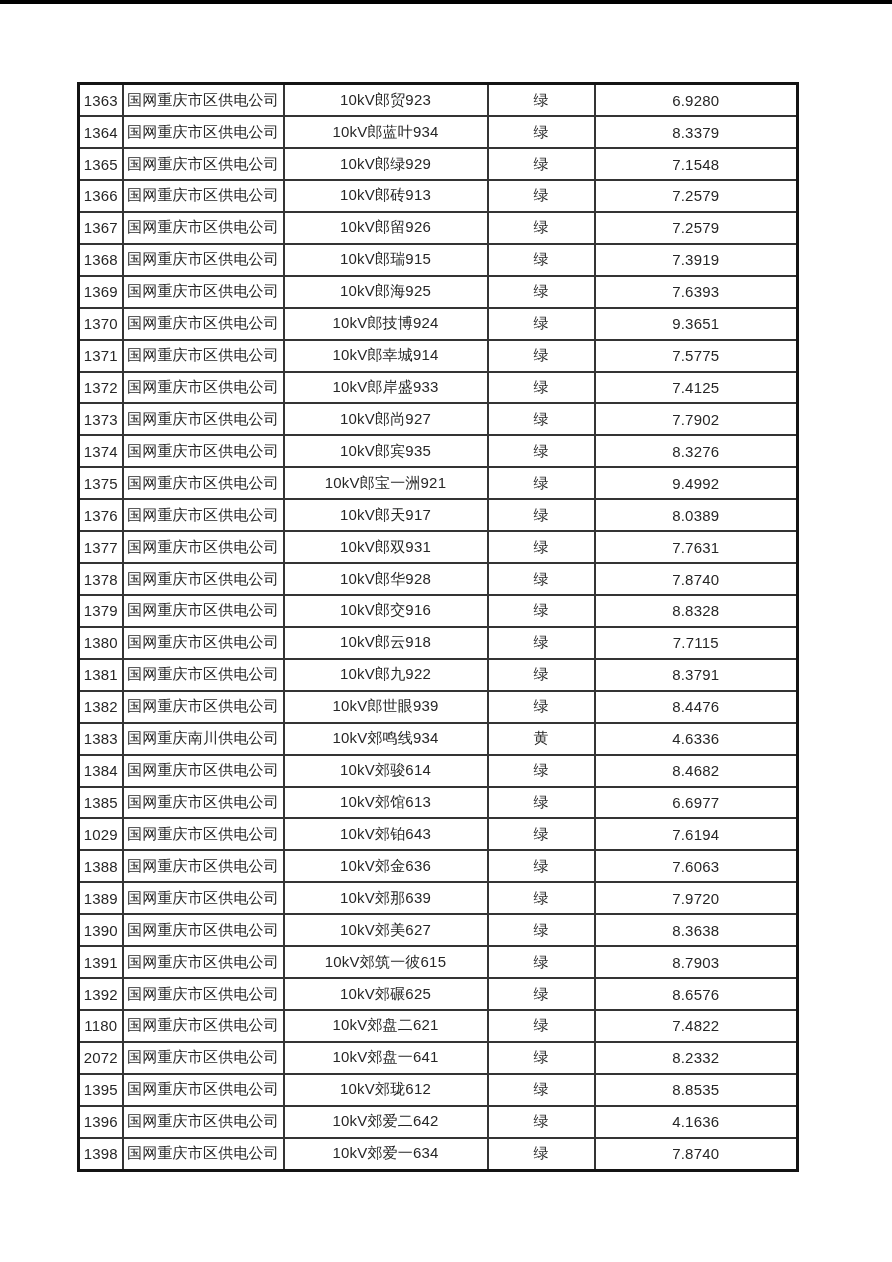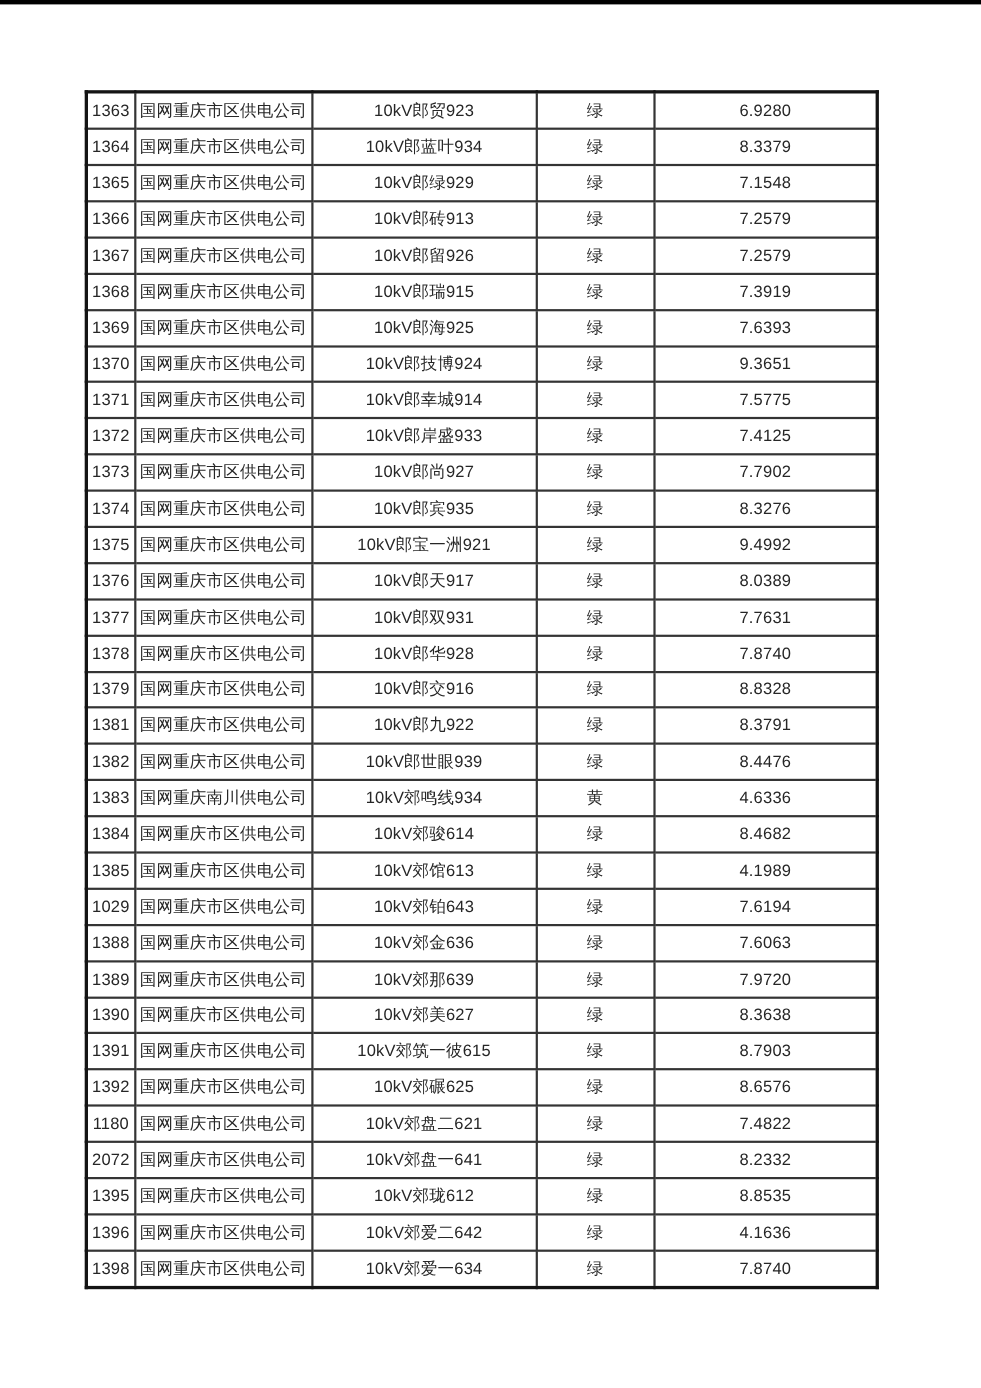--- a/index.html
+++ b/index.html
@@ -173,20 +173,27 @@
         <td class="col-value">7.8740</td>
       </tr>
       <tr>
         <td class="col-no">1379</td>
         <td class="col-company">国网重庆市区供电公司</td>
         <td class="col-line">10kV郎交916</td>
         <td class="col-color">绿</td>
         <td class="col-value">8.8328</td>
       </tr>
       <tr>
+        <td class="col-no">1380</td>
+        <td class="col-company">国网重庆市区供电公司</td>
+        <td class="col-line">10kV郎云918</td>
+        <td class="col-color">绿</td>
+        <td class="col-value">7.7115</td>
+      </tr>
+      <tr>
         <td class="col-no">1381</td>
         <td class="col-company">国网重庆市区供电公司</td>
         <td class="col-line">10kV郎九922</td>
         <td class="col-color">绿</td>
         <td class="col-value">8.3791</td>
       </tr>
       <tr>
         <td class="col-no">1382</td>
         <td class="col-company">国网重庆市区供电公司</td>
         <td class="col-line">10kV郎世眼939</td>
@@ -205,21 +212,21 @@
         <td class="col-company">国网重庆市区供电公司</td>
         <td class="col-line">10kV郊骏614</td>
         <td class="col-color">绿</td>
         <td class="col-value">8.4682</td>
       </tr>
       <tr>
         <td class="col-no">1385</td>
         <td class="col-company">国网重庆市区供电公司</td>
         <td class="col-line">10kV郊馆613</td>
         <td class="col-color">绿</td>
-        <td class="col-value">4.1989</td>
+        <td class="col-value">6.6977</td>
       </tr>
       <tr>
         <td class="col-no">1029</td>
         <td class="col-company">国网重庆市区供电公司</td>
         <td class="col-line">10kV郊铂643</td>
         <td class="col-color">绿</td>
         <td class="col-value">7.6194</td>
       </tr>
       <tr>
         <td class="col-no">1388</td>

